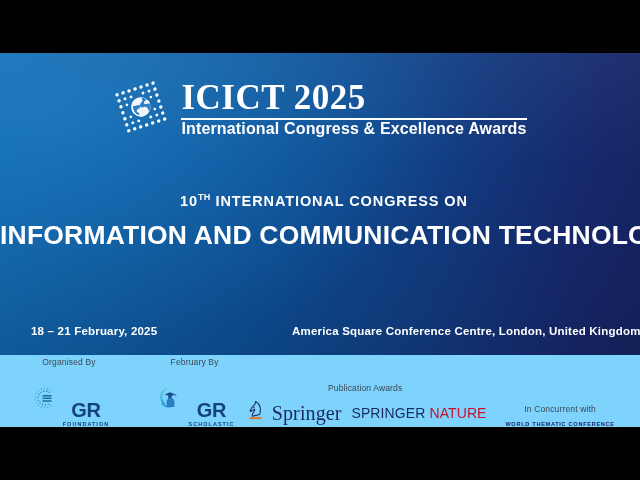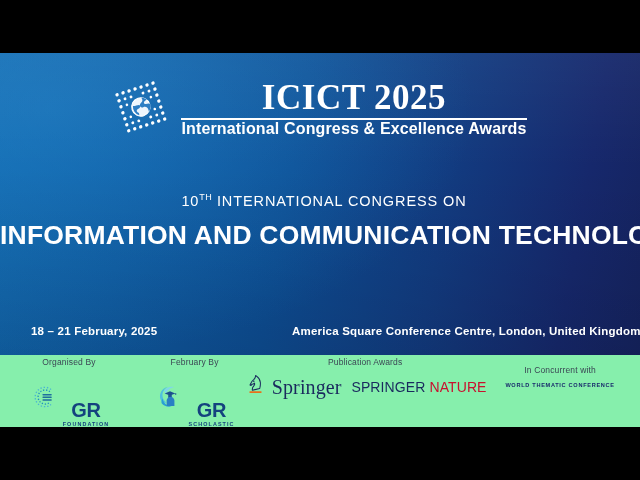--- a/index.html
+++ b/index.html
@@ -64,21 +64,21 @@
   }
   .logo-mark {
     width: 56px;
     height: 56px;
     flex: 0 0 auto;
     position: relative;
   }
   .logo-text-col {
     display: flex;
     flex-direction: column;
-    align-items: center;
+    align-items: flex-start;
   }
   .logo-wordmark {
     font-family: "Liberation Serif", serif;
     font-weight: bold;
     font-size: 35px;
     line-height: 36px;
     color: #ffffff;
     letter-spacing: 0.5px;
     white-space: nowrap;
   }
@@ -102,21 +102,21 @@
   .heading-block {
     position: absolute;
     top: 135px;
     left: 0;
     width: 640px;
     text-align: center;
     z-index: 5;
   }
   .kicker {
     font-size: 14.5px;
-    font-weight: normal;
+    font-weight: bold;
     color: #ffffff;
     letter-spacing: 0.9px;
     line-height: 18px;
     white-space: nowrap;
     padding-left: 8px;
   }
   .kicker sup {
     font-size: 9px;
     vertical-align: super;
     letter-spacing: 0.3px;
@@ -161,23 +161,23 @@
     white-space: nowrap;
   }
 
   
   .partner-bar {
     position: absolute;
     left: 0;
     top: 355px;
     width: 640px;
     height: 72px;
-    background: #86efac;
+    background: #7dd3fc;
     display: flex;
-    align-items: flex-start;
+    align-items: flex-end;
     z-index: 10;
   }
   .partner-cell {
     position: relative;
     display: flex;
     flex-direction: column;
     align-items: center;
     justify-content: center;
     padding-top: 2px;
   }

